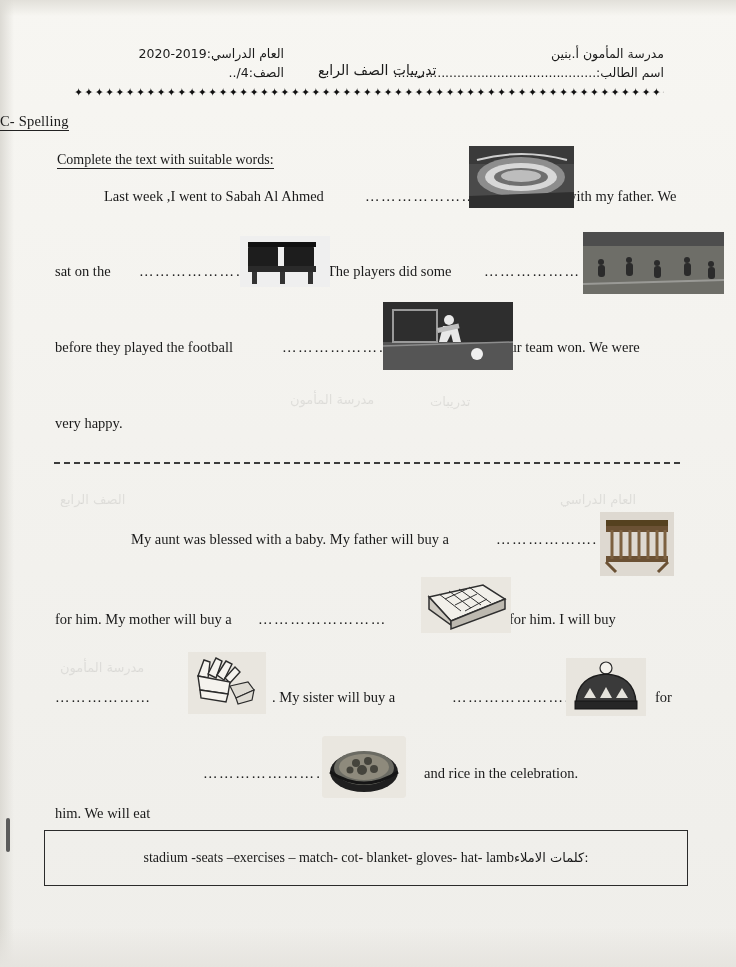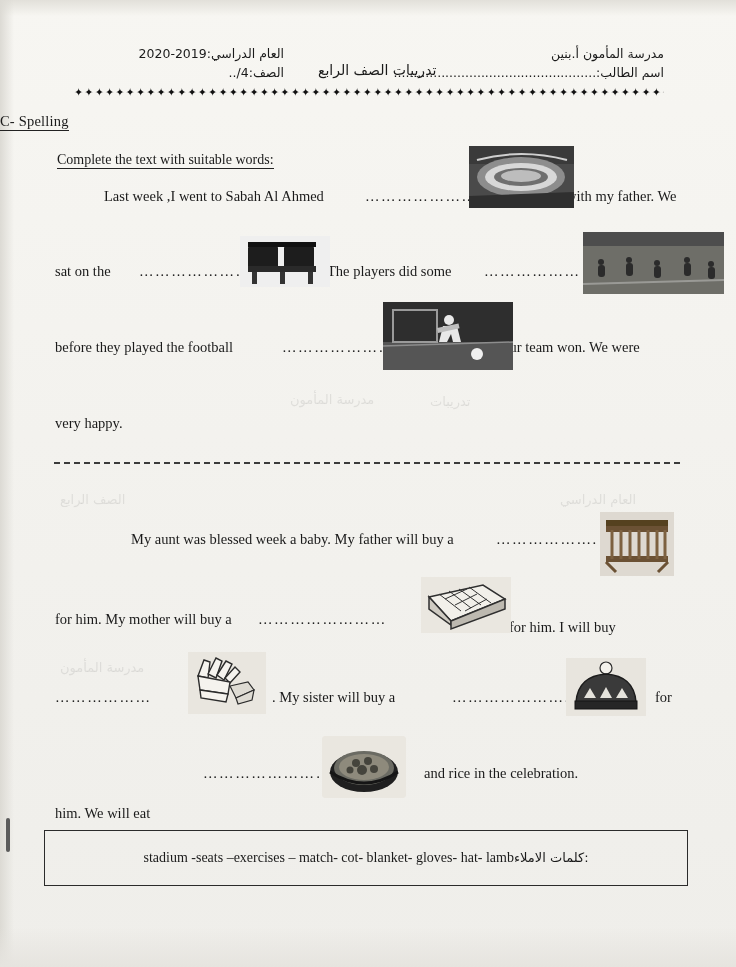--- a/index.html
+++ b/index.html
@@ -287,21 +287,21 @@
       <rect x="54" y="26" width="22" height="5" fill="#bdbdbd" transform="rotate(-12 54 26)"></rect>
       <circle cx="94" cy="52" r="6" fill="#f0f0f0"></circle>
       <path d="M0 44 L130 40" stroke="#8d8d8d" stroke-width="1.5" fill="none"></path>
     </svg>
   </div>
 
   <div class="tline" style="left:55px; top:416px;">very happy.</div>
 
   <div class="divider"></div>
 
-  <div class="tline" style="left:131px; top:532px;">My aunt was blessed week a baby. My father will buy a</div>
+  <div class="tline" style="left:131px; top:532px;">My aunt was blessed with a baby. My father will buy a</div>
   <div class="tline dots" style="left:496px; top:532px;">……………….</div>
 
   <div class="img" style="left:600px; top:512px; width:74px; height:64px; background:#ddd8d0;">
     <svg width="74" height="64" viewBox="0 0 74 64">
       <rect width="74" height="64" fill="#ded9d1"></rect>
       <rect x="6" y="14" width="62" height="6" fill="#6b5134"></rect>
       <rect x="6" y="44" width="62" height="6" fill="#6b5134"></rect>
       <g stroke="#7d6140" stroke-width="3">
         <line x1="12" y1="18" x2="12" y2="47"></line>
         <line x1="21" y1="18" x2="21" y2="47"></line>
@@ -311,21 +311,21 @@
         <line x1="57" y1="18" x2="57" y2="47"></line>
         <line x1="65" y1="18" x2="65" y2="47"></line>
       </g>
       <path d="M6 50 L16 60 M68 50 L58 60" stroke="#6b5134" stroke-width="3"></path>
       <rect x="6" y="8" width="62" height="6" fill="#55411f"></rect>
     </svg>
   </div>
 
   <div class="tline" style="left:55px; top:612px;">for him. My mother will buy a</div>
   <div class="tline dots" style="left:258px; top:612px;">……………………</div>
-  <div class="tline" style="left:509px; top:612px;margin-top:8px;">for him. I will buy</div>
+  <div class="tline" style="left:509px; top:612px;">for him. I will buy</div>
 
   <div class="img" style="left:421px; top:577px; width:90px; height:56px; background:#e9e6df;">
     <svg width="90" height="56" viewBox="0 0 90 56">
       <rect width="90" height="56" fill="#eae7e0"></rect>
       <path d="M8 20 L62 8 L84 22 L30 44 Z" fill="#f2f0ea" stroke="#2f2f2f" stroke-width="1.5"></path>
       <path d="M8 20 L8 32 L30 48 L30 44 Z" fill="#cfcbc2" stroke="#2f2f2f" stroke-width="1.5"></path>
       <path d="M30 44 L84 22 L84 32 L30 52 Z" fill="#bdb9b0" stroke="#2f2f2f" stroke-width="1.5"></path>
       <g stroke="#333" stroke-width="1">
         <path d="M18 17 L40 34"></path>
           <path d="M28 14 L50 31"></path>

